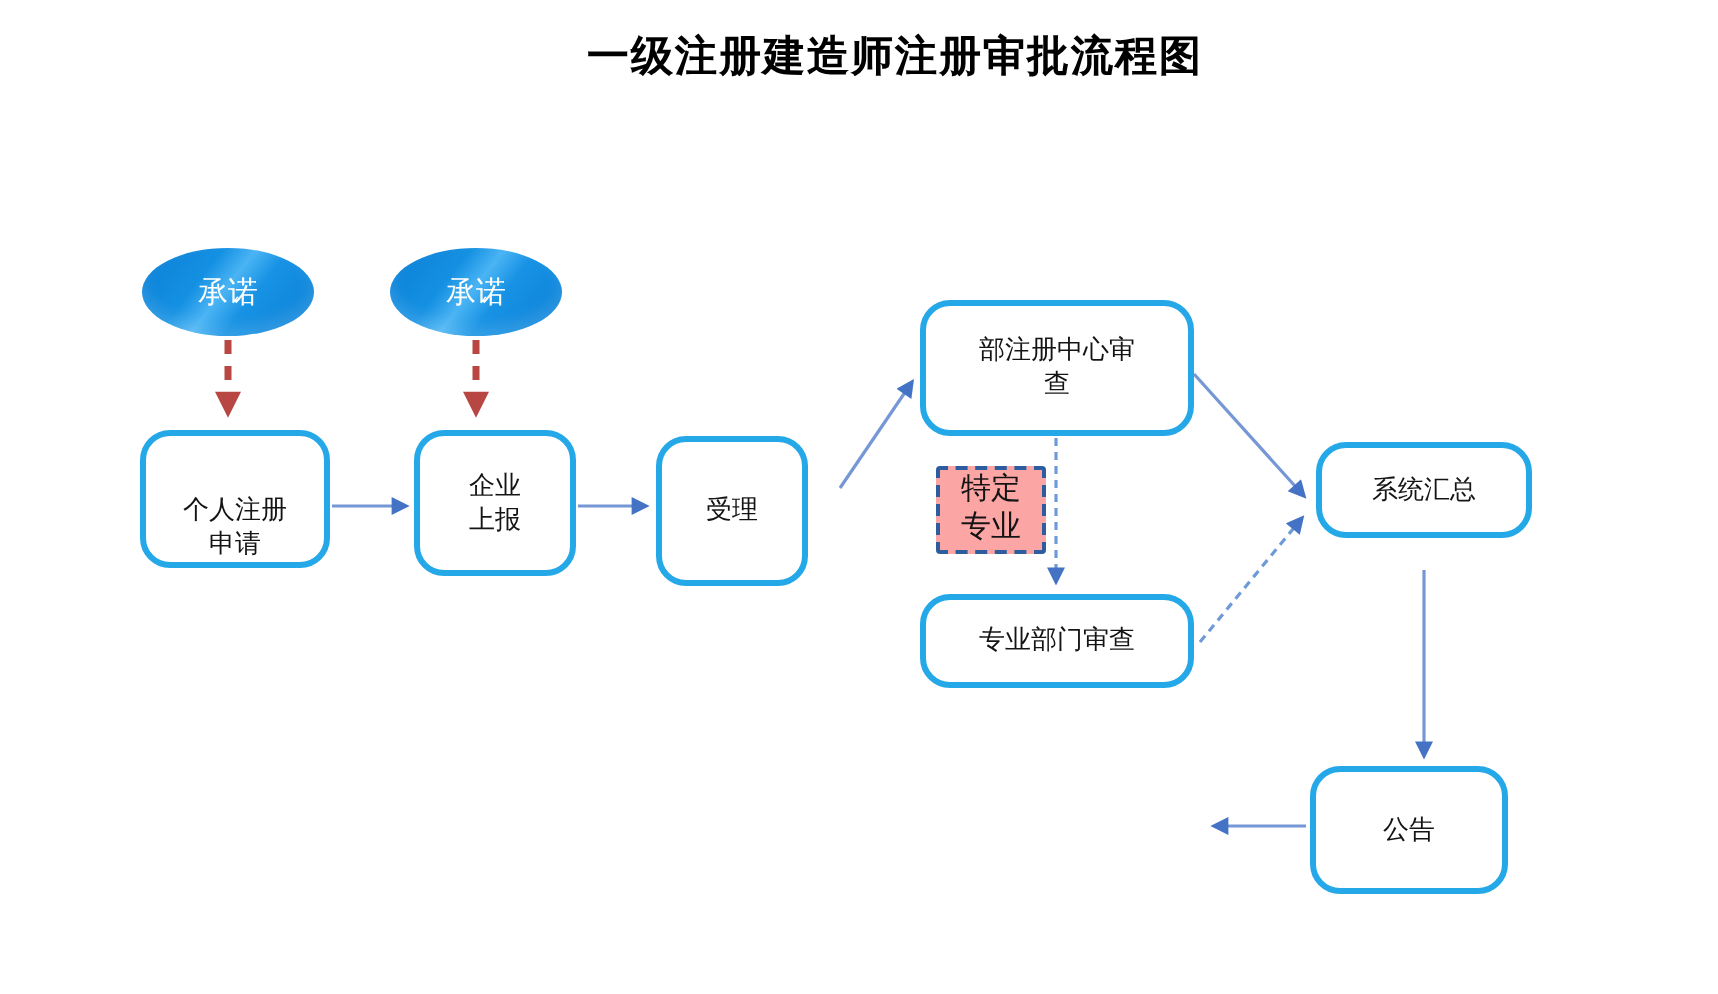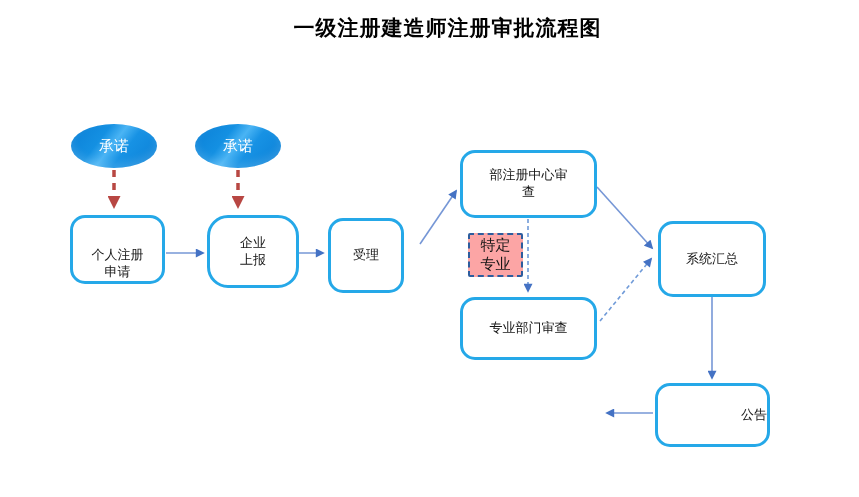--- a/index.html
+++ b/index.html
@@ -116,45 +116,45 @@
   </div>
   <div class="node ellipse" style="left:195px; top:124px; width:86px; height:44px;">
     <span>承诺</span>
   </div>
 
   <div class="node box" style="left:70px; top:215px; width:95px; height:69px;align-items:flex-end;">
     <span>个人注册
 申请</span>
   </div>
 
-  <div class="node box" style="left:207px; top:215px; width:92px; height:73px;border-radius:21px;">
+  <div class="node box" style="left:207px; top:215px; width:81px; height:73px;">
     <span>企业
 上报</span>
   </div>
 
   <div class="node box" style="left:328px; top:218px; width:76px; height:75px;">
     <span>受理</span>
   </div>
 
   <div class="node box" style="left:460px; top:150px; width:137px; height:68px;">
     <span>部注册中心审
 查</span>
   </div>
 
   <div class="node special" style="left:468px; top:233px; width:55px; height:44px;">
     <span>特定
 专业</span>
   </div>
 
-  <div class="node box" style="left:460px; top:297px; width:137px; height:63px;">
+  <div class="node box" style="left:460px; top:297px; width:137px; height:47px;">
     <span>专业部门审查</span>
   </div>
 
-  <div class="node box" style="left:658px; top:221px; width:108px; height:76px;">
+  <div class="node box" style="left:658px; top:221px; width:108px; height:48px;">
     <span>系统汇总</span>
   </div>
 
-  <div class="node box" style="left:655px; top:383px; width:115px; height:64px;justify-content:flex-end;">
+  <div class="node box" style="left:655px; top:383px; width:99px; height:64px;">
     <span>公告</span>
   </div>
 
 
 </div>
 
 </body></html>

